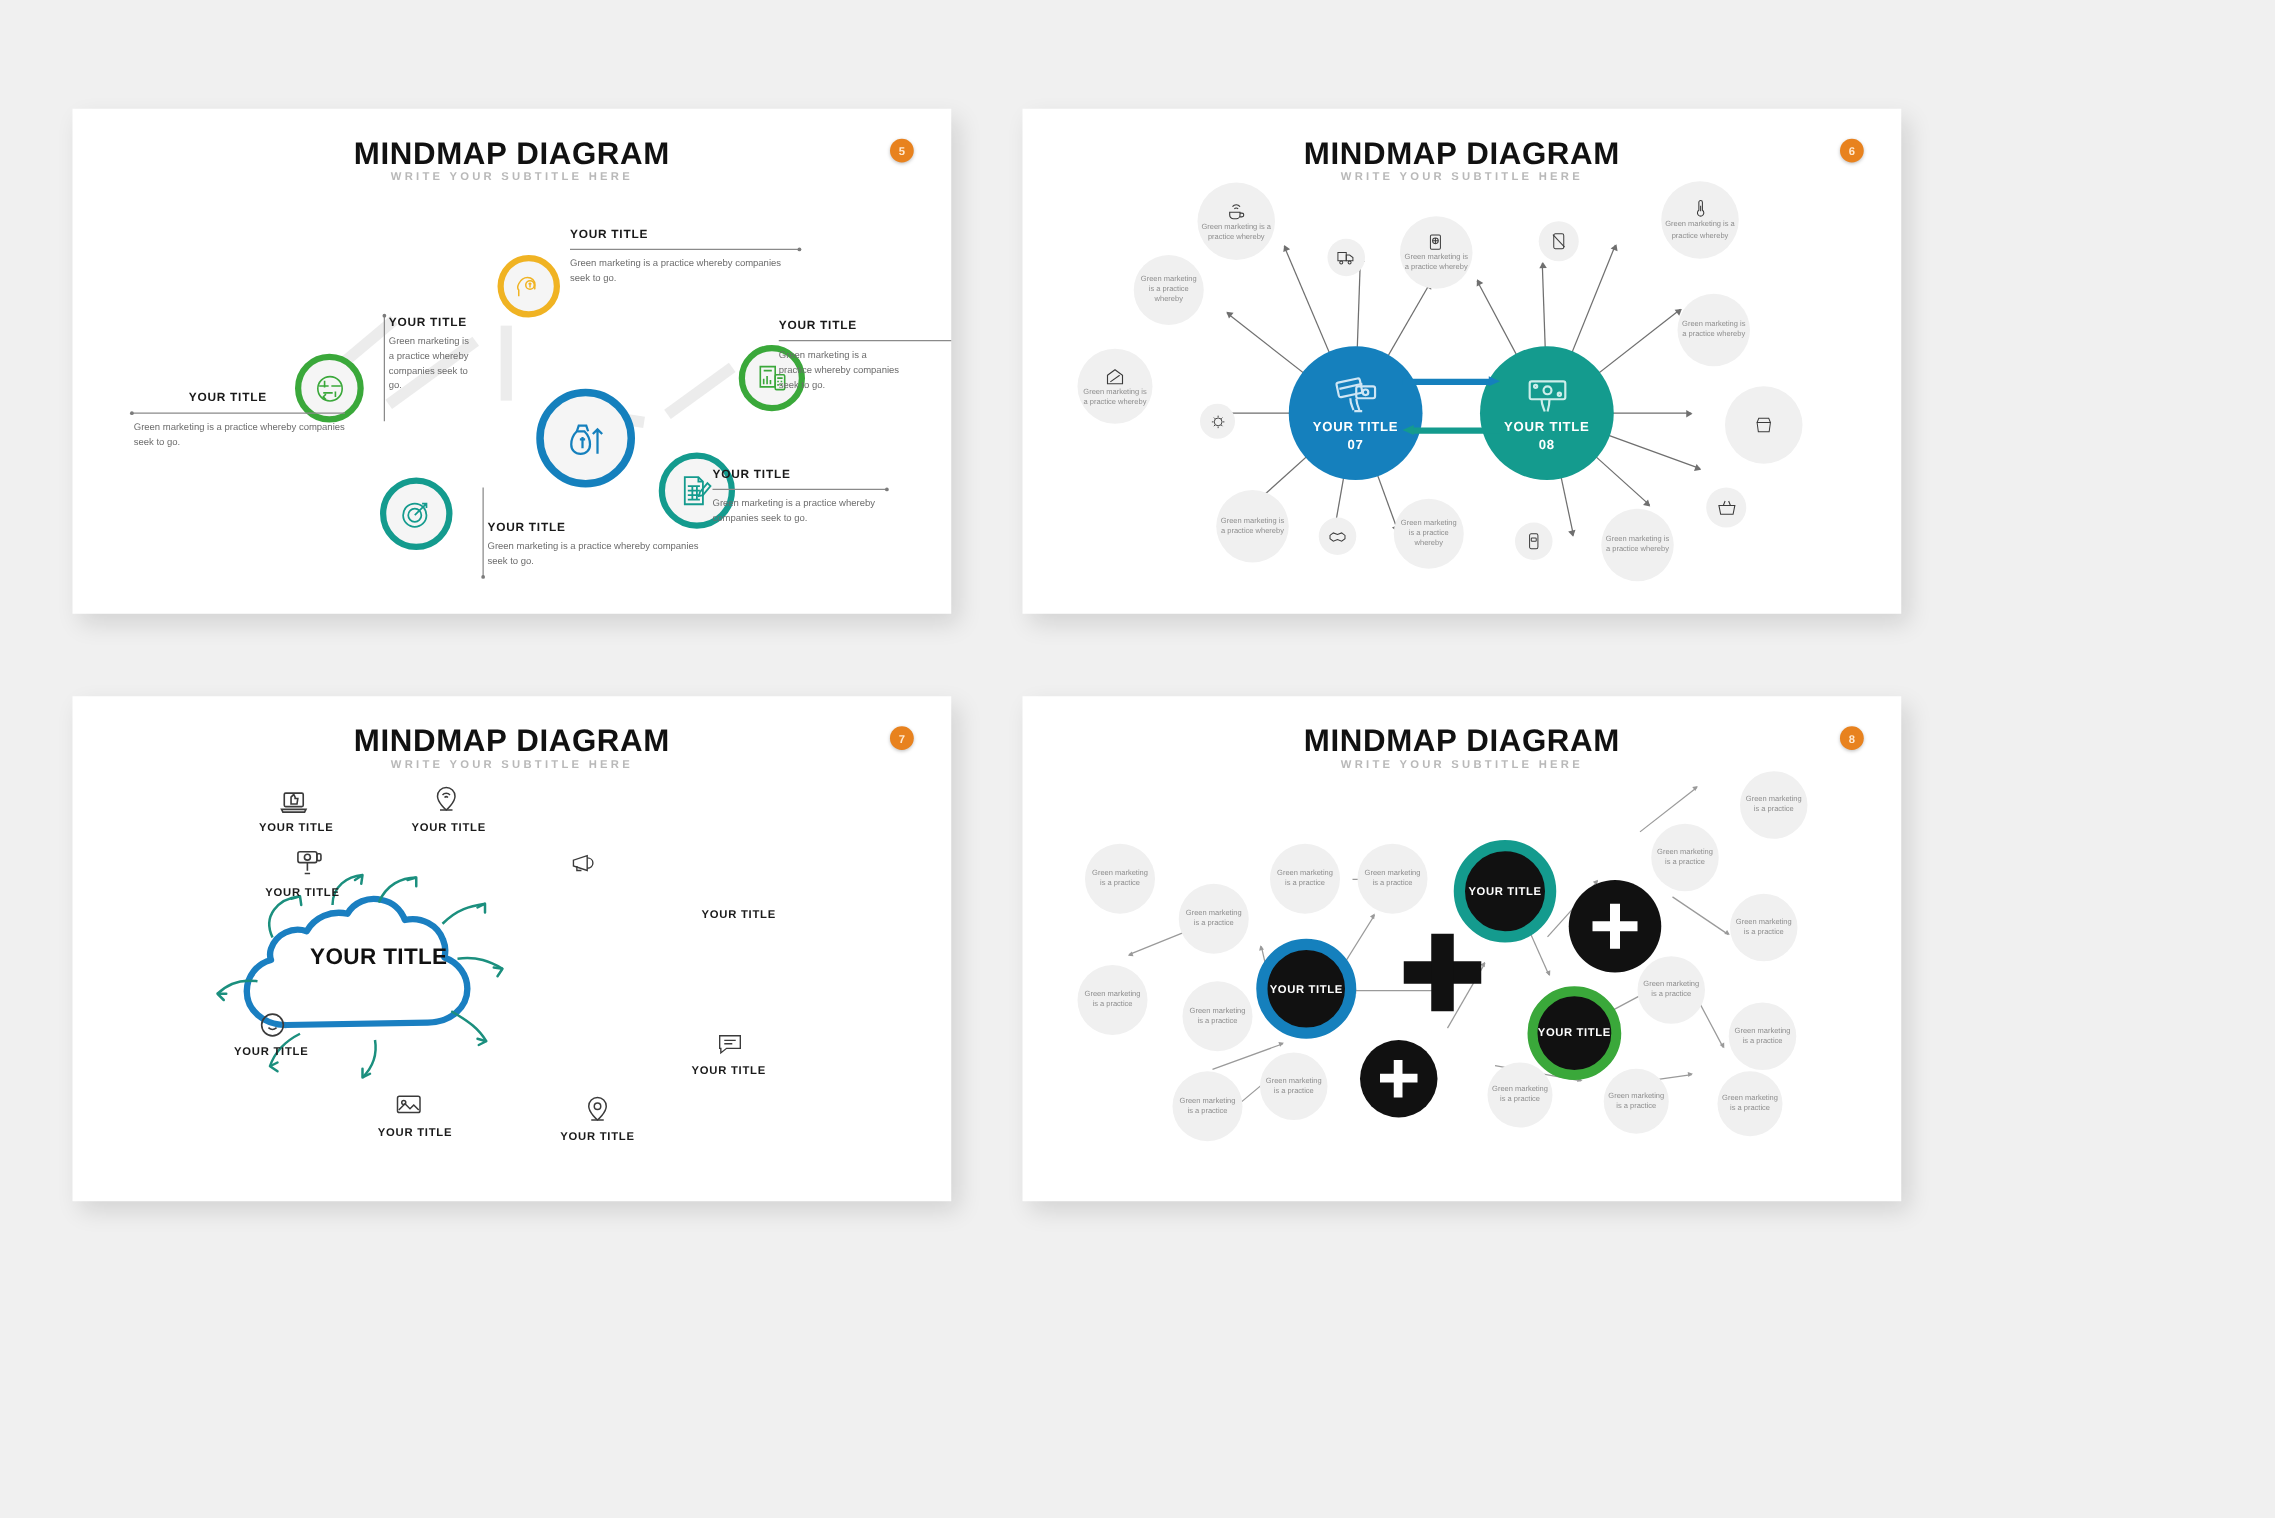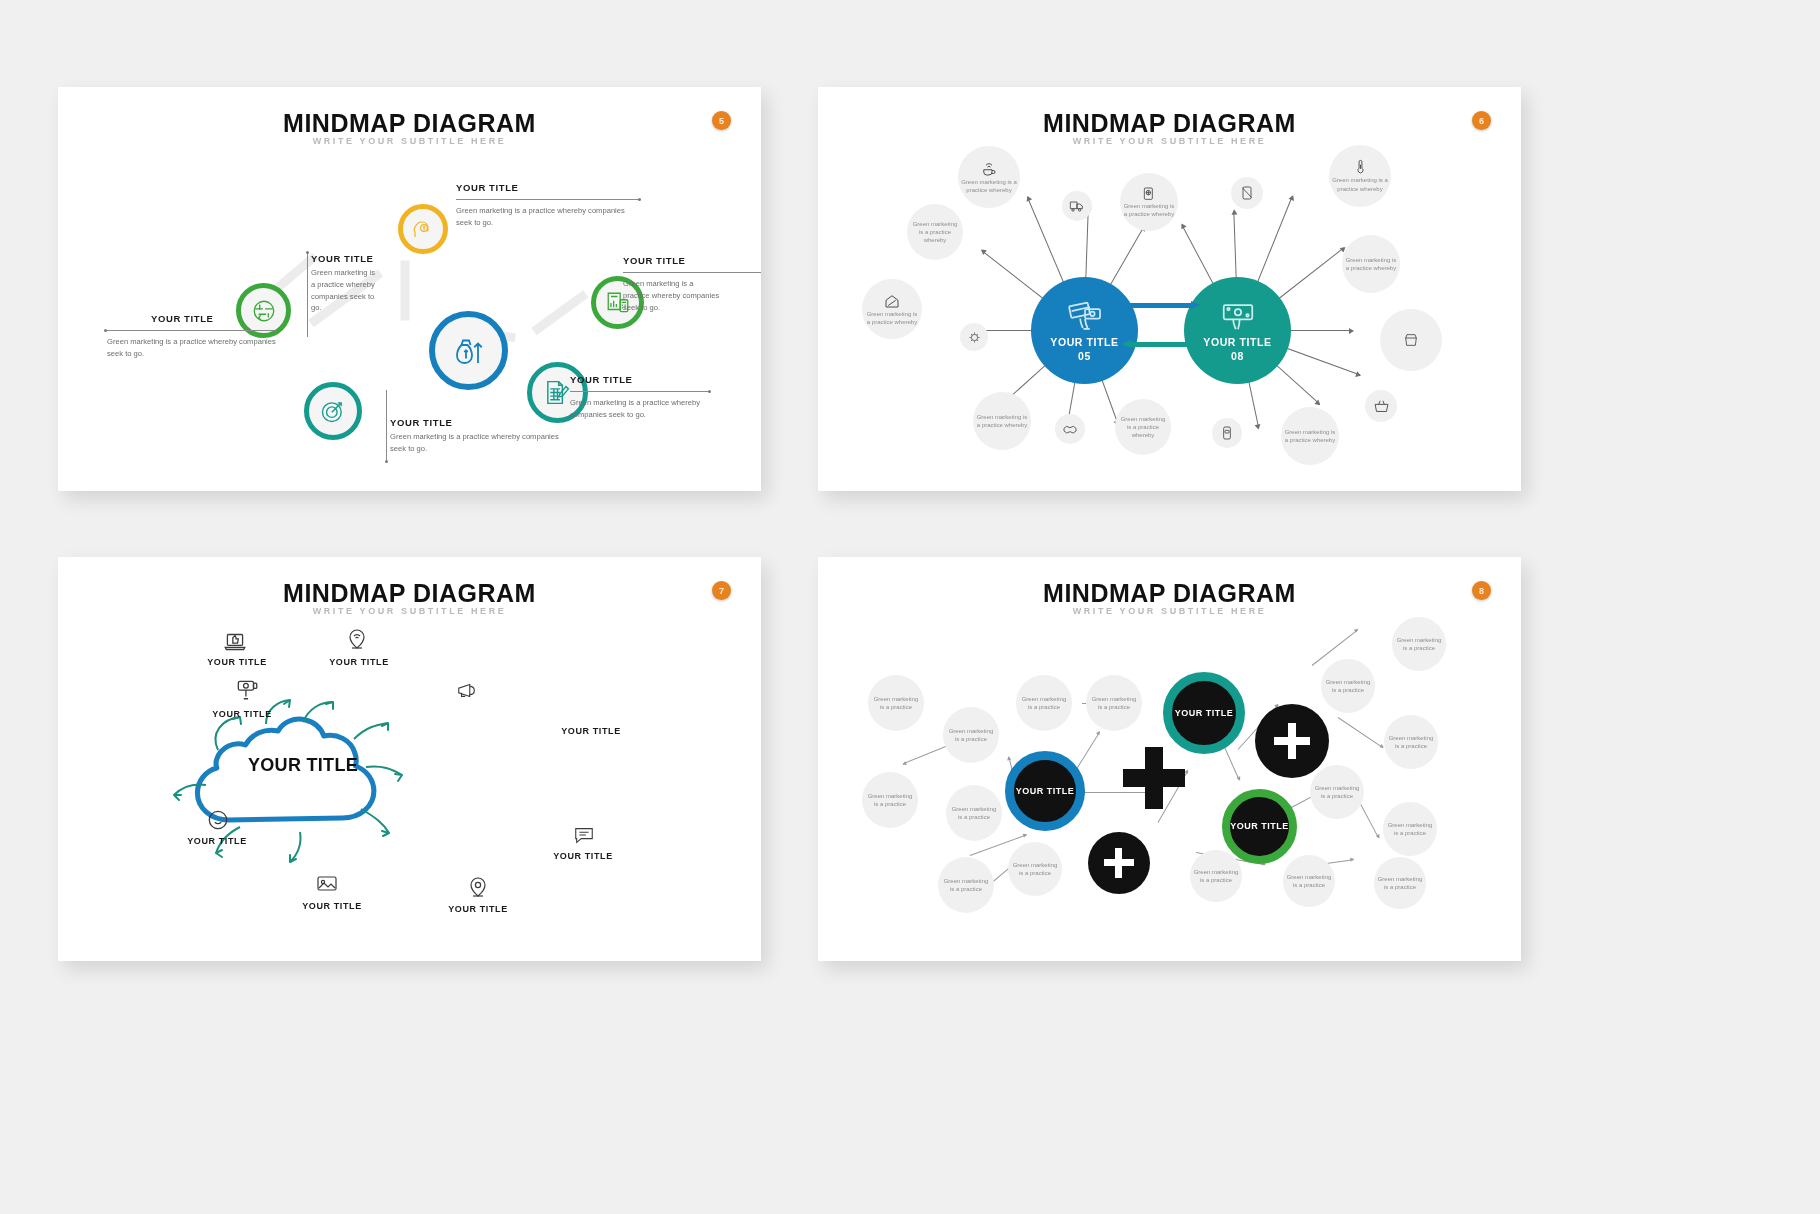--- a/index.html
+++ b/index.html
@@ -357,21 +357,21 @@
 
     <div class="hub" style="left:213px;top:190px;width:107px;height:107px;background:#1580bd;">
       <svg width="40" height="38" viewBox="0 0 24 24" fill="none" stroke="#cfe6f5" stroke-width="1.1">
         <rect x="2.5" y="4" width="12" height="7.5" rx="1" transform="rotate(-12 8.5 7.7)"></rect>
         <path d="M3.5 8.3l11.6-2.6"></path>
         <rect x="12" y="7" width="9.5" height="6" rx="1"></rect>
           <circle cx="16.7" cy="10" r="1.4"></circle>
         <path d="M9 13c0 3 1 4 1.6 6M12 13.2c.3 3 .8 4 1.6 5.8M11 19.5h4"></path>
       </svg>
       <span>YOUR TITLE</span>
-      <span>05</span>
+      <span>07</span>
     </div>
 
     <div class="hub" style="left:366px;top:190px;width:107px;height:107px;background:#149b8e;">
       <svg width="40" height="38" viewBox="0 0 24 24" fill="none" stroke="#cdeeea" stroke-width="1.1">
         <rect x="3" y="4.5" width="18" height="9" rx="1"></rect>
           <circle cx="12" cy="9" r="2"></circle>
         <circle cx="6" cy="7" r=".8"></circle>
           <circle cx="18" cy="11" r=".8"></circle>
         <path d="M9 13.5c0 3 1 4.2 1.6 6.2M13 13.5c0 3-.4 4.2-1 6.2"></path>
       </svg>

